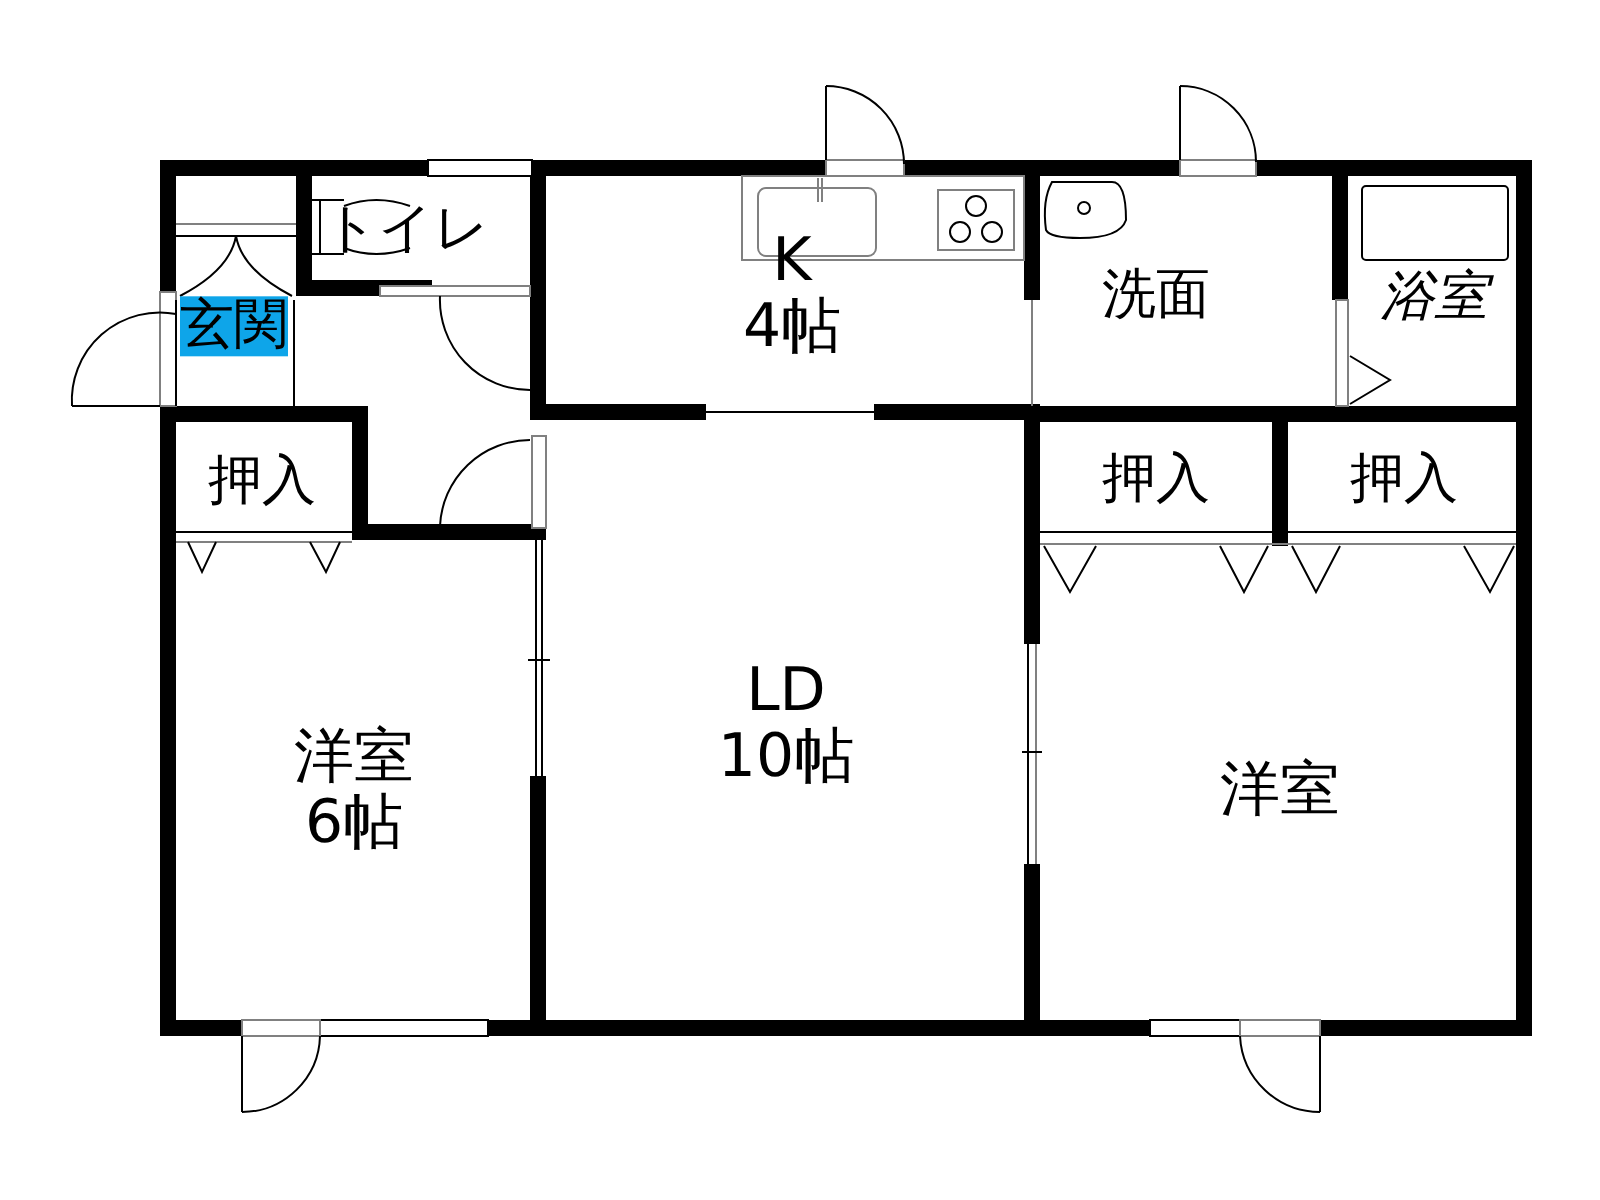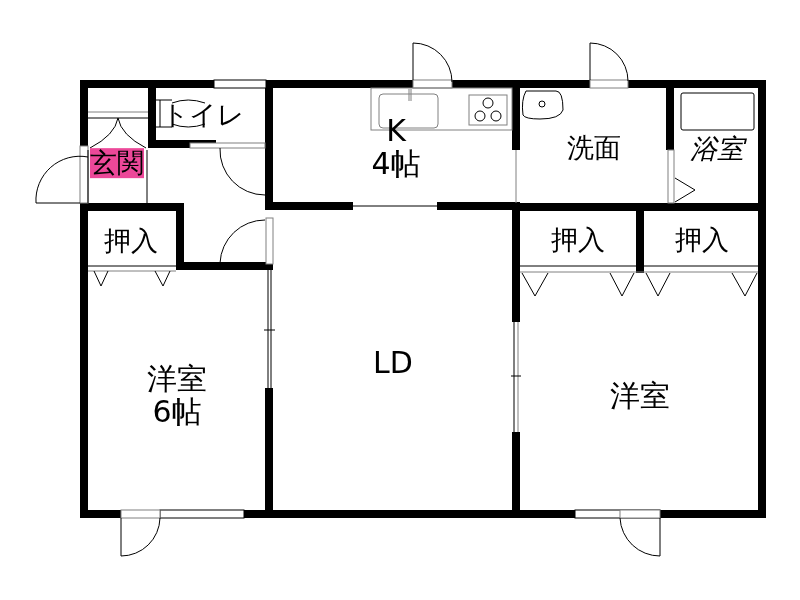--- a/index.html
+++ b/index.html
@@ -160,44 +160,45 @@
     <line x1="156" y1="127" x2="172" y2="127"></line>
     <line x1="160" y1="100" x2="160" y2="127"></line>
     <path d="M172 103 Q188 97 205 103"></path>
     <path d="M172 124 Q188 130 205 124"></path>
   </g>
 </svg>
 
 <div class="label small-label" style="left:203px; top:115px;">
   <span>トイレ</span>
 </div>
-<div class="label small-label" style="left:117px; top:163px; background:#ec4899;">
+<div class="label small-label" style="left:117px; top:163px; background:#0ea5e9;">
   <span>玄関</span>
 </div>
 <div class="label room-label" style="left:396px; top:147px;">
   <span>K</span>
   <span>4帖</span>
 </div>
-<div class="label small-label" style="left:594px; top:148px;">
+<div class="label small-label" style="left:578px; top:148px;">
   <span>洗面</span>
 </div>
 <div class="label small-label" style="left:717px; top:149px;font-style:italic;">
   <span>浴室</span>
 </div>
 <div class="label small-label" style="left:131px; top:241px;">
   <span>押入</span>
 </div>
 <div class="label small-label" style="left:578px; top:240px;">
   <span>押入</span>
 </div>
 <div class="label small-label" style="left:702px; top:240px;">
   <span>押入</span>
 </div>
 <div class="label room-label" style="left:393px; top:362px;">
   <span>LD</span>
+  <span>10帖</span>
 </div>
 <div class="label room-label" style="left:177px; top:395px;">
   <span>洋室</span>
   <span>6帖</span>
 </div>
 <div class="label room-label" style="left:640px; top:395px;">
   <span>洋室</span>
 </div>
 
 </body></html>

